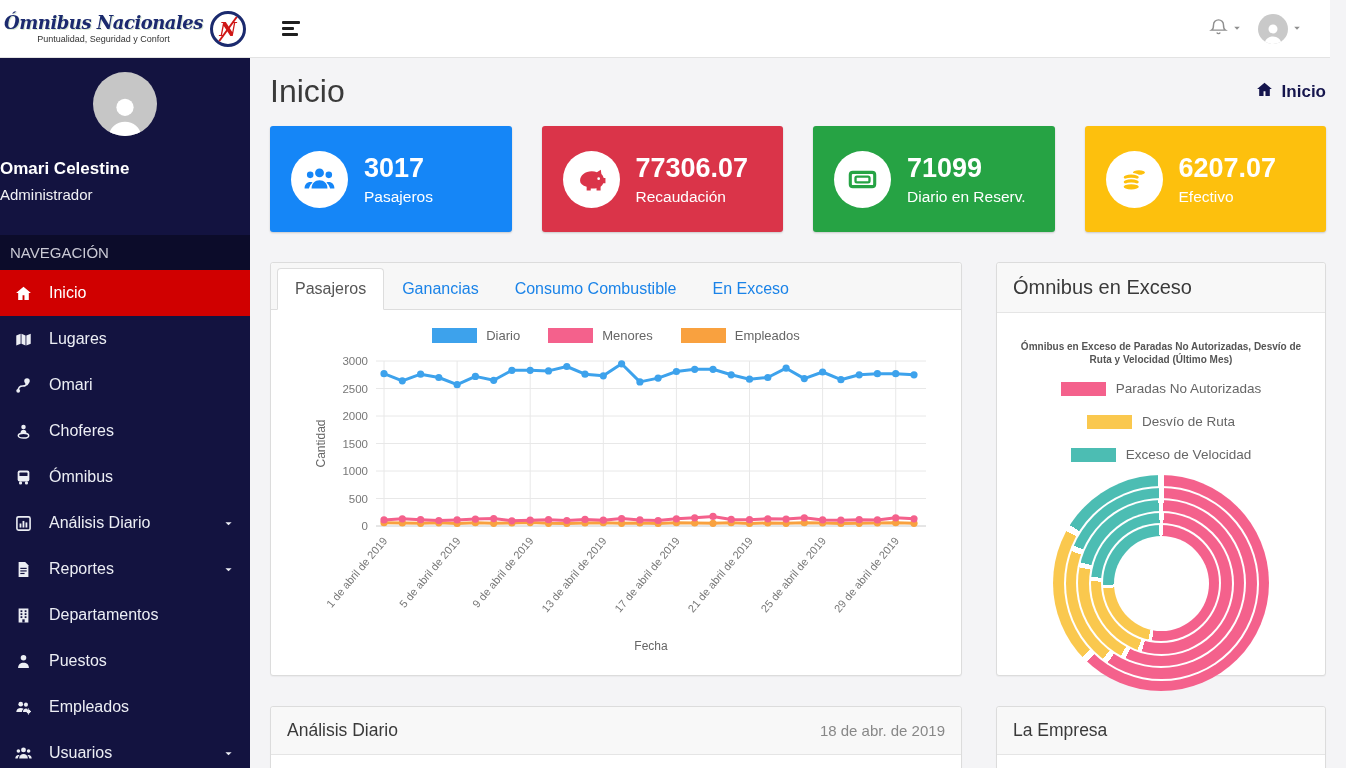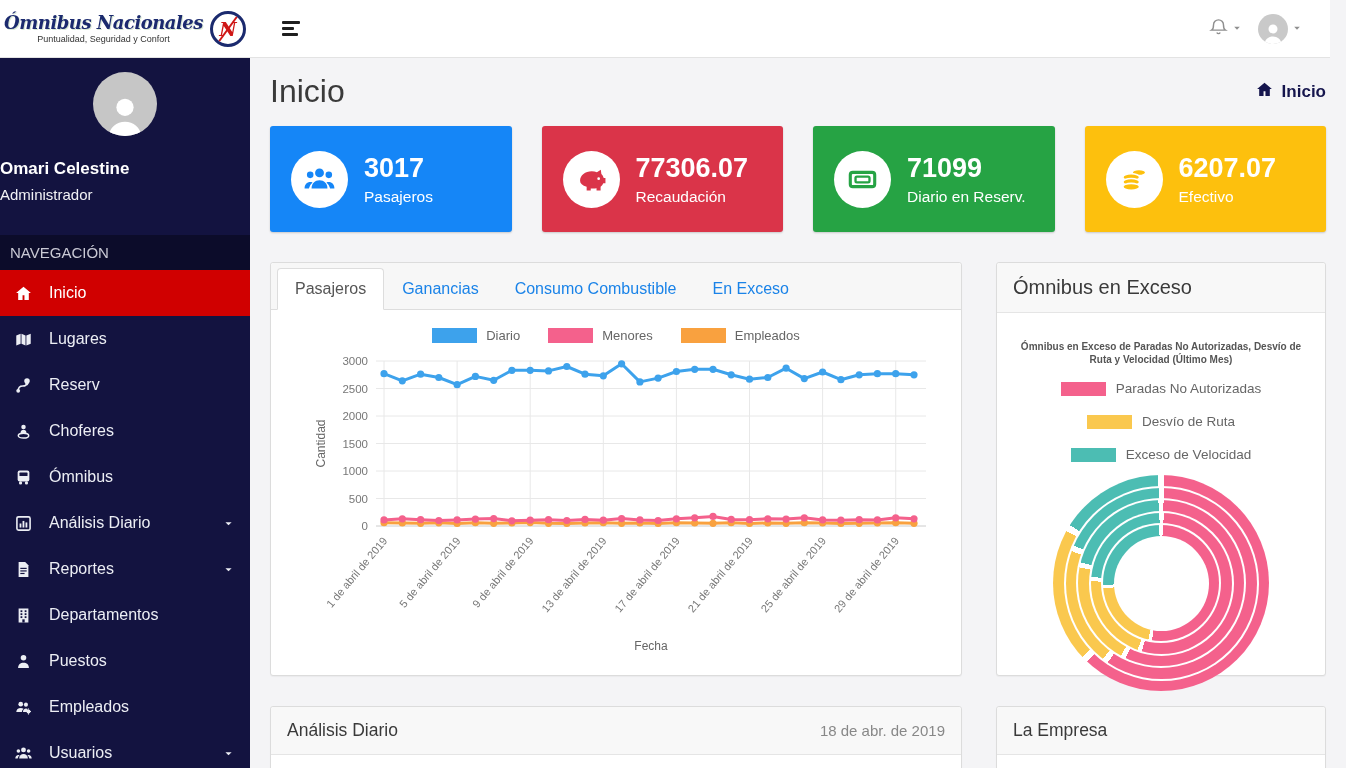--- a/index.html
+++ b/index.html
@@ -155,21 +155,21 @@
           <span>Lugares</span>
         </a>
         <a class="side-item">
           <span class="side-icon">
             <svg viewBox="0 0 16 16">
               <circle cx="3" cy="13" r="1.8" fill="currentColor"></circle>
               <path d="M3 13c0-3.2 1.6-4.5 4.3-4.5 2.6 0 3.6-1 3.9-3" fill="none" stroke="currentColor" stroke-width="1.5"></path>
               <path d="M11.3 1.1a2.6 2.6 0 0 1 2.6 2.6c0 1.9-2.6 4.3-2.6 4.3S8.7 5.6 8.7 3.7a2.6 2.6 0 0 1 2.6-2.6z" fill="currentColor"></path>
             </svg>
           </span>
-          <span>Reserv</span>
+          <span>Omari</span>
         </a>
         <a class="side-item">
           <span class="side-icon">
             <svg viewBox="0 0 16 16">
               <circle cx="8" cy="3.7" r="2.1" fill="currentColor"></circle>
               <path d="M5.3 10V8.9c0-1.5 1.2-2.5 2.7-2.5s2.7 1 2.7 2.5V10z" fill="currentColor"></path>
               <ellipse cx="8" cy="11.9" rx="4.9" ry="2.2" fill="none" stroke="currentColor" stroke-width="1.4"></ellipse>
             </svg>
           </span>
           <span>Choferes</span>

